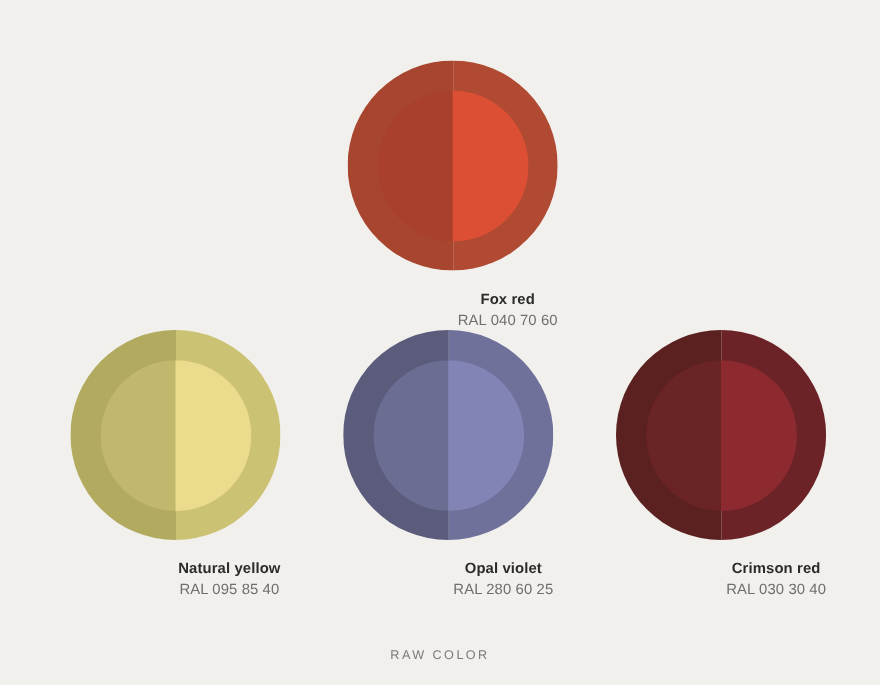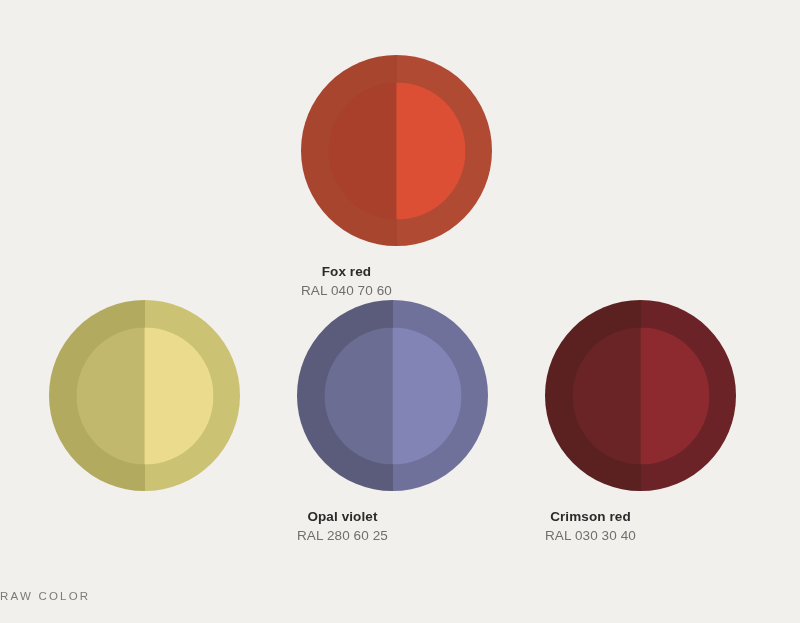--- a/index.html
+++ b/index.html
@@ -43,21 +43,21 @@
     top:300px;
     left:0;
     gap:42px;
   }
 
   
   .swatch {
     width:206px;
     display:flex;
     flex-direction:column;
-    align-items:flex-start;
+    align-items:flex-end;
   }
 
   .disc {
     position:relative;
     width:191px;
     height:191px;
     border-radius:50%;
     overflow:hidden;
   }
 
@@ -111,20 +111,21 @@
     letter-spacing:0.1px;
     margin-top:1px;
   }
 
   
   #footer-caption {
     position:absolute;
     left:0;
     right:0;
     top:590px;
+    text-align:center;
     font-size:11.5px;
     letter-spacing:2.2px;
     color:#7a7a7a;
   }
 </style>
 </head>
 <body style="background: rgb(242, 240, 237);">
 
 <div id="palette-board" style="background: rgb(242, 240, 237);">
 
@@ -152,20 +153,24 @@
 
     <div class="swatch">
       <div class="disc">
         <div class="disc-half left" style="background: rgb(178, 171, 95);"></div>
         <div class="disc-half right" style="background: rgb(204, 194, 115);"></div>
         <div class="inner">
           <div class="inner-half left" style="background: rgb(194, 184, 109);"></div>
           <div class="inner-half right" style="background: rgb(235, 220, 141);"></div>
         </div>
       </div>
+      <div class="label-block">
+        <div class="swatch-name">Natural yellow</div>
+        <div class="swatch-code">RAL 095 85 40</div>
+      </div>
     </div>
 
     <div class="swatch">
       <div class="disc">
         <div class="disc-half left" style="background: rgb(91, 92, 124);"></div>
         <div class="disc-half right" style="background: rgb(111, 113, 154);"></div>
         <div class="inner">
           <div class="inner-half left" style="background: rgb(107, 109, 147);"></div>
           <div class="inner-half right" style="background: rgb(129, 132, 181);"></div>
         </div>

